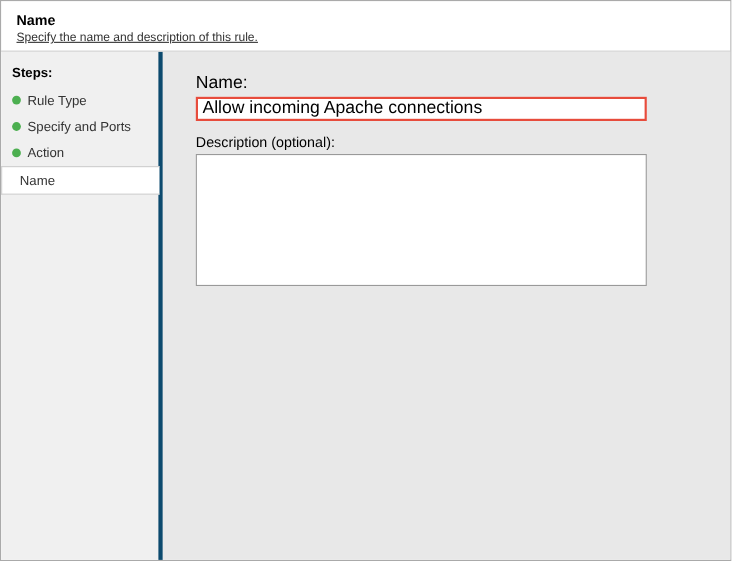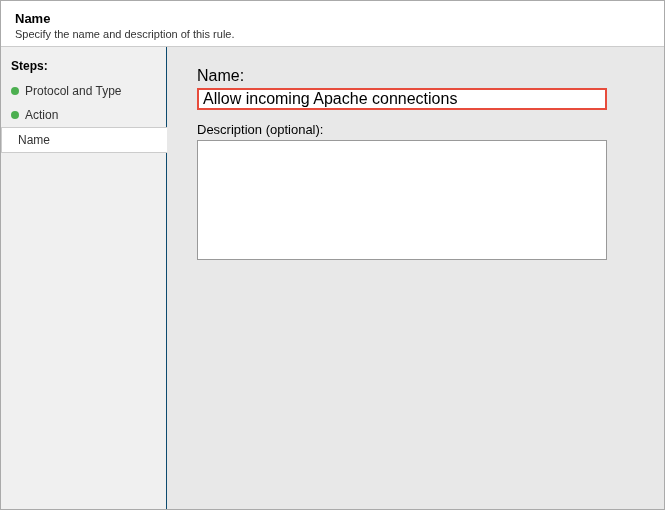--- a/index.html
+++ b/index.html
@@ -25,30 +25,31 @@
     }
     .dialog-header h1 {
       font-size: 13px;
       font-weight: bold;
       color: #000;
     }
     .dialog-header p {
       font-size: 11px;
       color: #333;
       margin-top: 2px;
+      text-decoration: underline;
     }
     .dialog-body {
       display: flex;
       flex: 1;
       overflow: hidden;
     }
     .sidebar {
-      width: 166px;
+      width: 147px;
       background: #f0f0f0;
-      border-right: 1px solid #0c4a6e;
+      border-right: 4px solid #0c4a6e;
       padding: 8px 0;
       flex-shrink: 0;
     }
     .sidebar-item {
       display: flex;
       align-items: center;
       padding: 5px 10px;
       font-size: 12px;
       color: #333;
       cursor: default;
@@ -155,21 +156,25 @@
   <div class="dialog-header">
     <h1>Name</h1>
     <p>Specify the name and description of this rule.</p>
   </div>
   <hr class="divider">
   <div class="dialog-body">
     <div class="sidebar">
       <div style="padding: 4px 10px 6px 10px; font-size: 12px; font-weight: bold;">Steps:</div>
       <div class="sidebar-item">
         <span class="dot"></span>
-        <span class="label">Protocol and Type</span>
+        <span class="label">Rule Type</span>
+      </div>
+      <div class="sidebar-item">
+        <span class="dot"></span>
+        <span class="label">Specify and Ports</span>
       </div>
       <div class="sidebar-item">
         <span class="dot"></span>
         <span class="label">Action</span>
       </div>
       <div class="sidebar-item active">
         <span class="dot"></span>
         <span class="label">Name</span>
       </div>
     </div>

